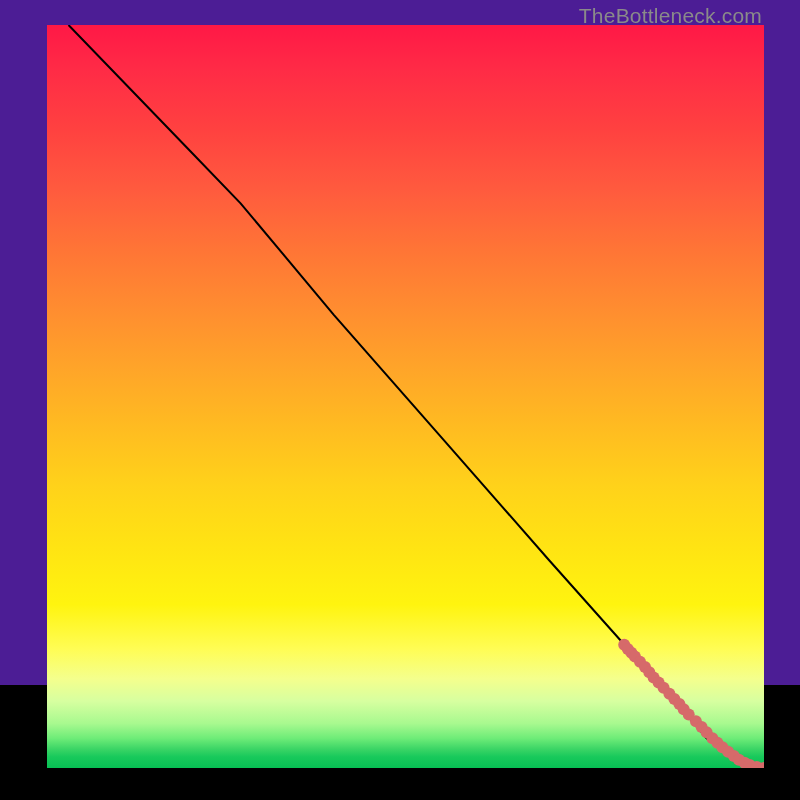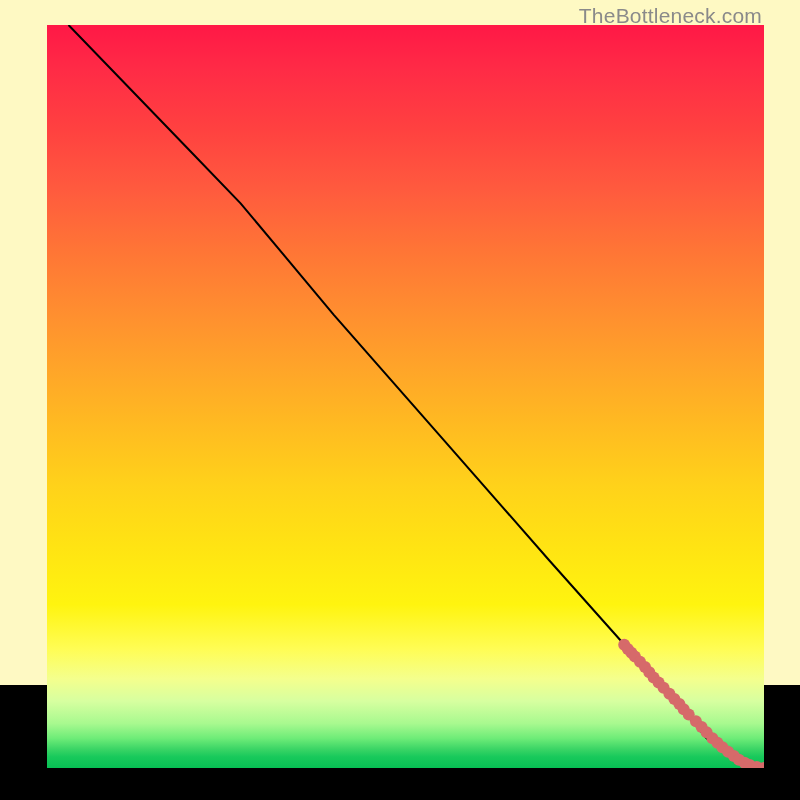--- a/index.html
+++ b/index.html
@@ -8,21 +8,21 @@
     width: 800px;
     height: 800px;
     background: #000;
     font-family: Arial, Helvetica, sans-serif;
     overflow: hidden;
   }
   .frame {
     position: relative;
     width: 800px;
     height: 685px;
-    background: #fef9c3;
+    background: #4c1d95;
   }
   .plot {
     position: absolute;
     left: 47px;
     top: 25px;
     width: 717px;
     height: 743px;
     
     background: linear-gradient(to bottom,
       #ff1846 0%,

